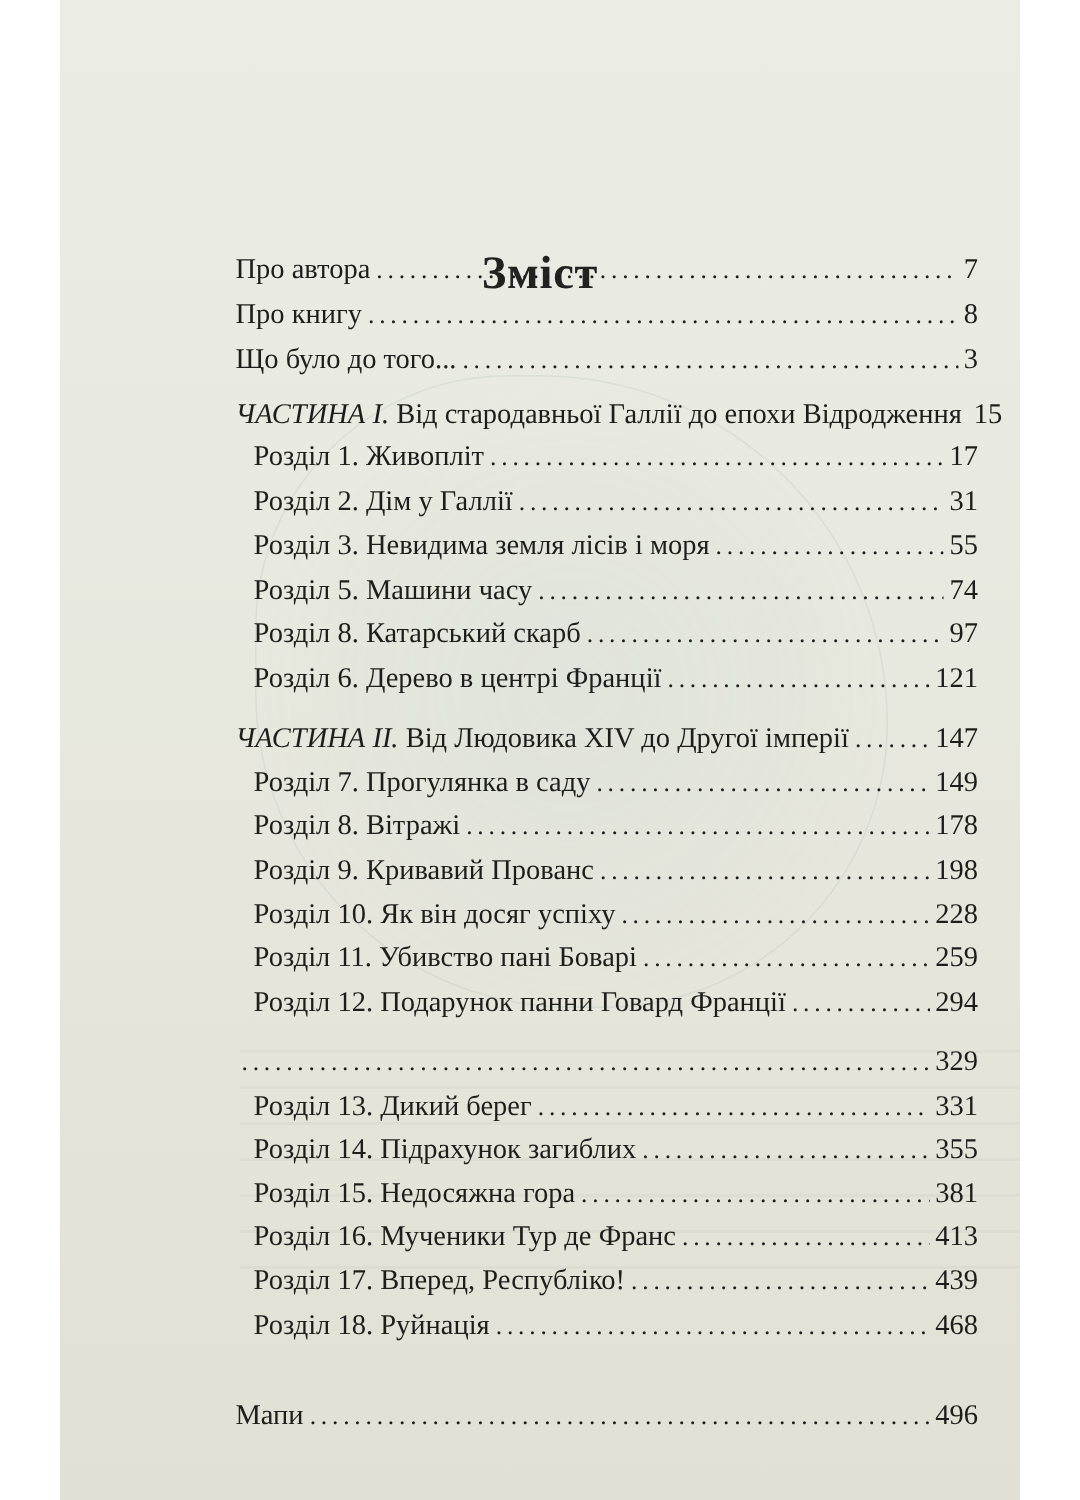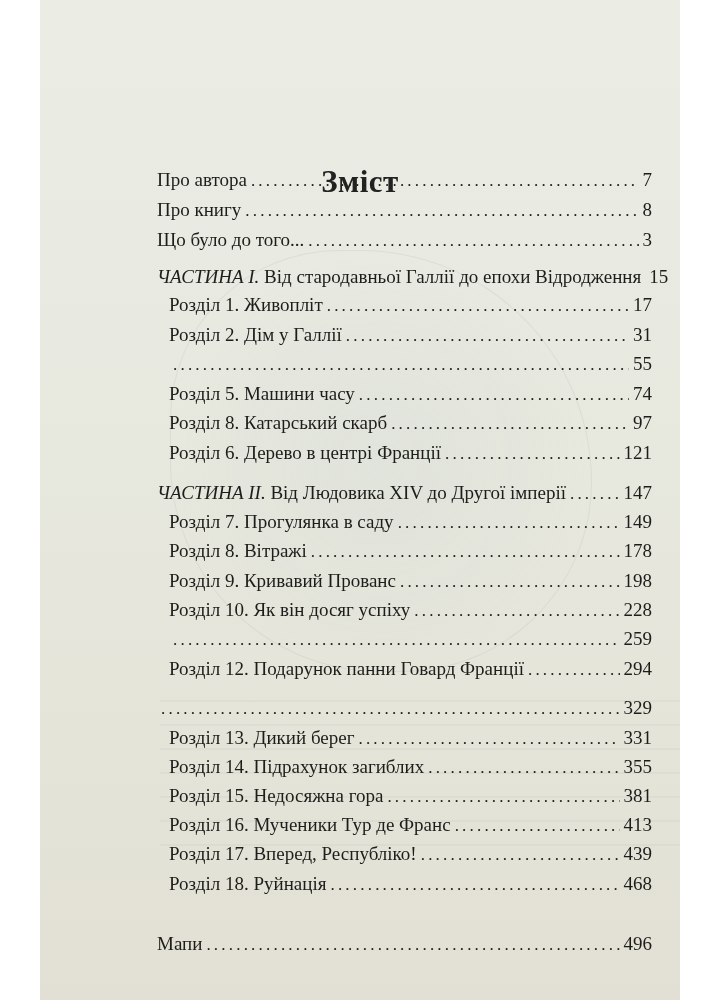--- a/index.html
+++ b/index.html
@@ -85,20 +85,21 @@
       <span class="label">Розділ 1. Живопліт</span>
       <span class="dots"></span>
       <span class="page-num">17</span>
     </div>
     <div class="row sub" style="top:323px">
       <span class="label">Розділ 2. Дім у Галлії</span>
       <span class="dots"></span>
       <span class="page-num">31</span>
     </div>
     <div class="row sub" style="top:352px">
+      <span class="label">Розділ 3. Невидима земля лісів і моря</span>
       <span class="dots"></span>
       <span class="page-num">55</span>
     </div>
     <div class="row sub" style="top:382px">
       <span class="label">Розділ 5. Машини часу</span>
       <span class="dots"></span>
       <span class="page-num">74</span>
     </div>
     <div class="row sub" style="top:411px">
       <span class="label">Розділ 8. Катарський скарб</span>
@@ -130,20 +131,21 @@
       <span class="label">Розділ 9. Кривавий Прованс</span>
       <span class="dots"></span>
       <span class="page-num">198</span>
     </div>
     <div class="row sub" style="top:598px">
       <span class="label">Розділ 10. Як він досяг успіху</span>
       <span class="dots"></span>
       <span class="page-num">228</span>
     </div>
     <div class="row sub" style="top:627px">
+      <span class="label">Розділ 11. Убивство пані Боварі</span>
       <span class="dots"></span>
       <span class="page-num">259</span>
     </div>
     <div class="row sub" style="top:657px">
       <span class="label">Розділ 12. Подарунок панни Говард Франції</span>
       <span class="dots"></span>
       <span class="page-num">294</span>
     </div>
 
     <div class="row top" style="top:696px">

